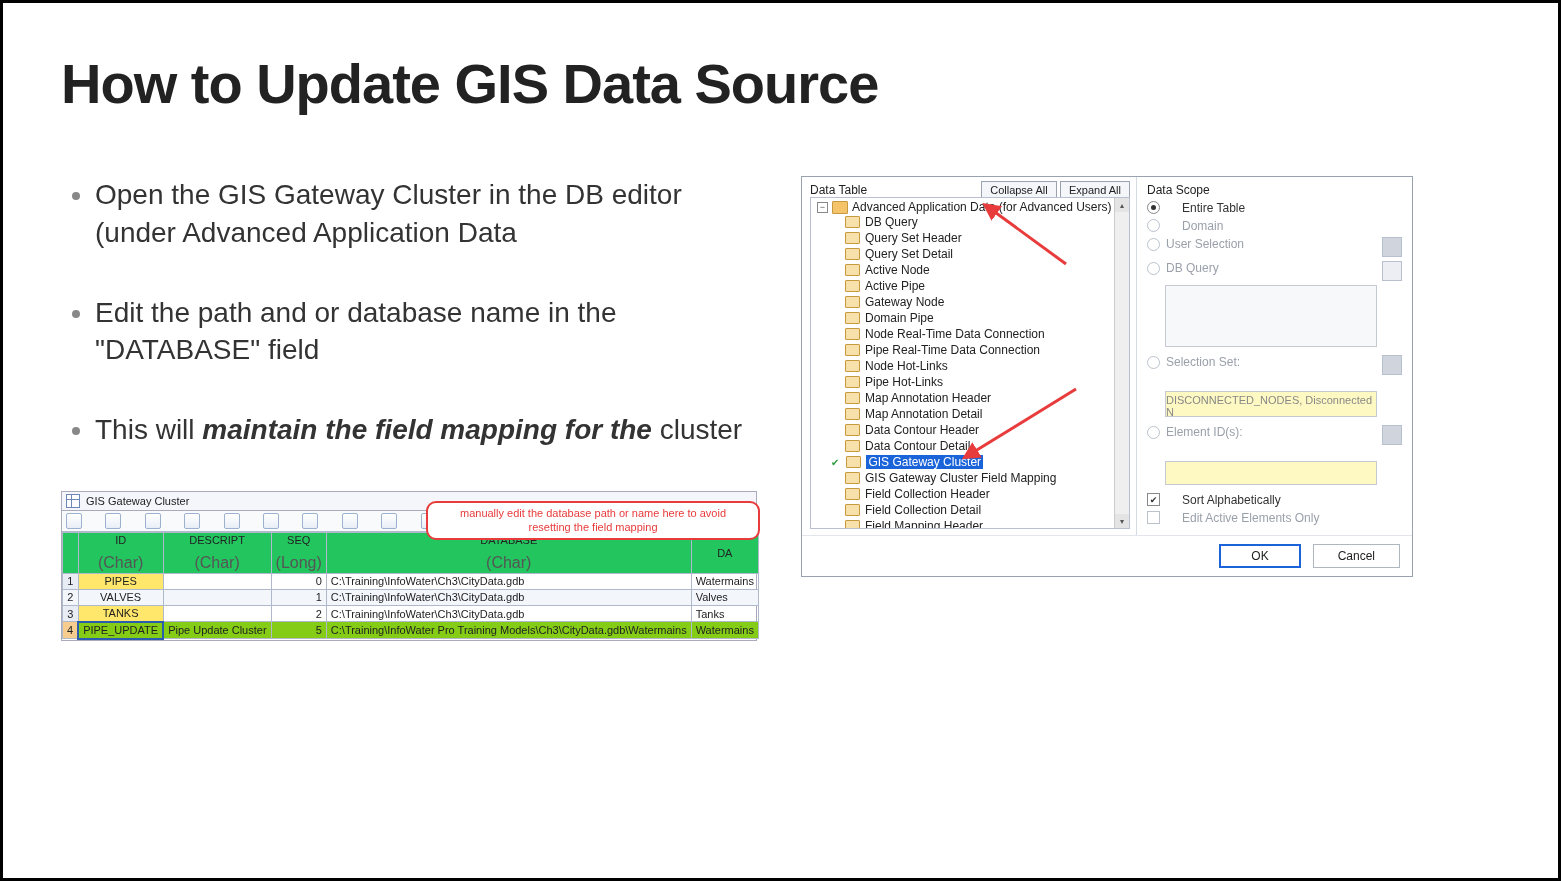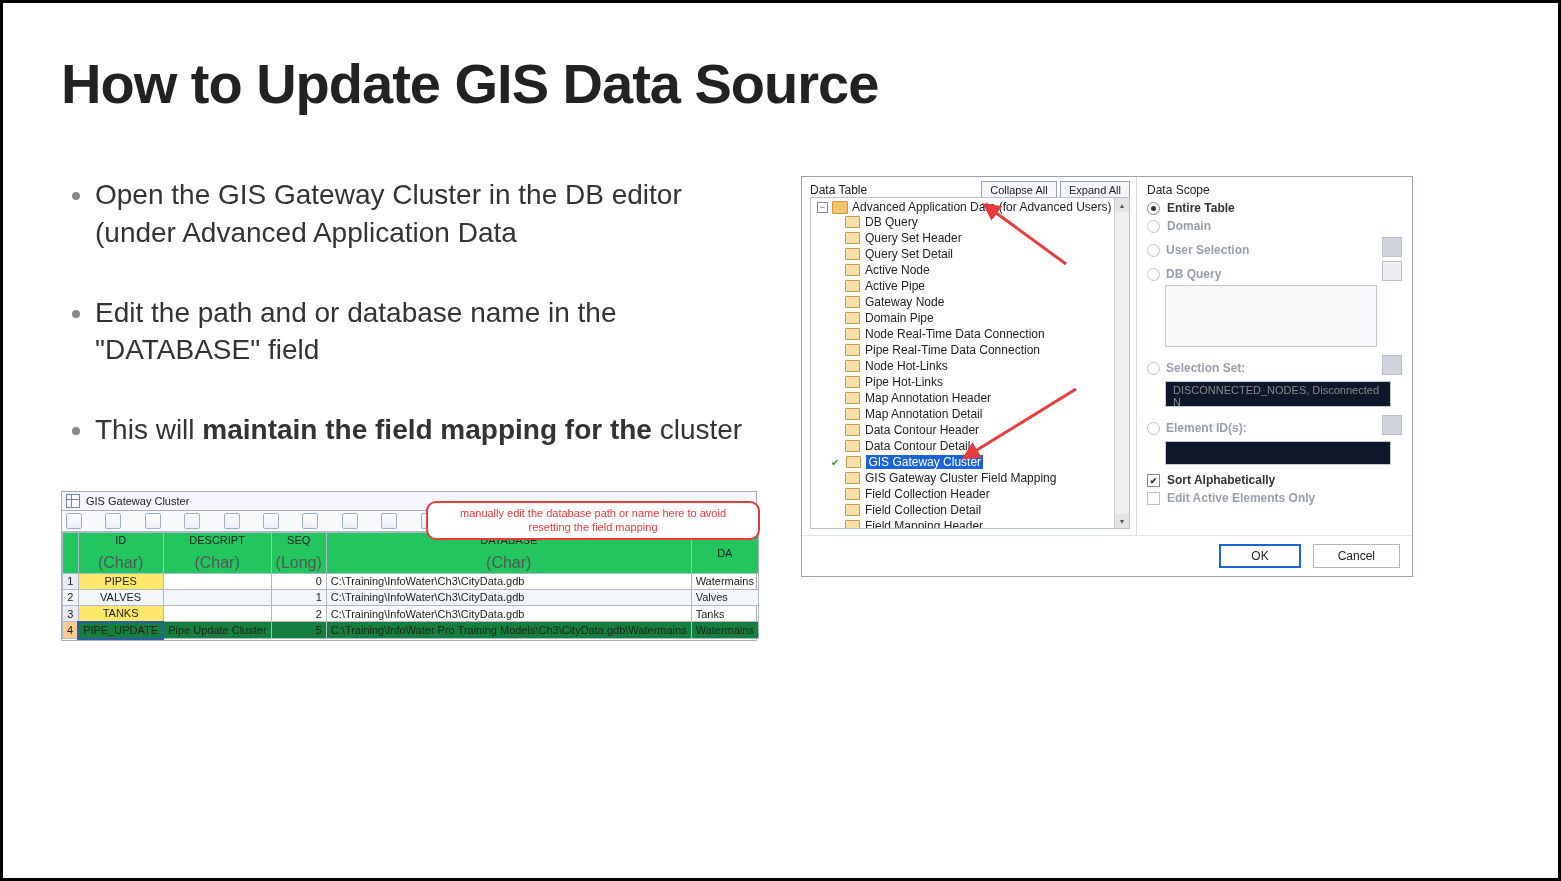--- a/index.html
+++ b/index.html
@@ -4,41 +4,41 @@
 <style>
   html,body{margin:0;padding:0;background:#fff;font-family:"Segoe UI",Arial,sans-serif;color:#222;}
   .slide{box-sizing:border-box;width:1561px;height:881px;border:3px solid #000;padding:30px 58px 20px 58px;position:relative;}
   h1{font-family:"Arial Black","Segoe UI",sans-serif;font-weight:900;font-size:56px;letter-spacing:-1px;margin:18px 0 60px 0;}
   .cols{display:flex;gap:40px;}
   .left{flex:0 0 700px;}
   .right{flex:1;}
   ul.bullets{list-style:disc;padding-left:34px;margin:0;}
   ul.bullets li{font-size:28px;line-height:1.35;color:#333;margin-bottom:42px;}
   ul.bullets li::marker{color:#888;}
-  .embold{font-weight:700;}
+  .embold{font-weight:700;font-style:italic;}
 
   
   .grid-wrap{margin-top:20px;border:1px solid #aab;width:694px;font-size:11px;background:#fff;}
   .grid-title{display:flex;align-items:center;gap:6px;background:#f4f6fb;border-bottom:1px solid #aab;padding:2px 4px;}
   .grid-icon{width:12px;height:12px;background:#fff;border:1px solid #6c88b8;display:inline-block;position:relative;}
   .grid-icon::before,.grid-icon::after{content:"";position:absolute;background:#6c88b8;}
   .grid-icon::before{left:0;right:0;top:4px;height:1px;}
   .grid-icon::after{top:0;bottom:0;left:4px;width:1px;}
   .toolbar{display:flex;gap:4px;padding:2px 4px;border-bottom:1px solid #b0b8cc;background:#f9fafc;position:relative;justify-content:space-between;}
   .tb{width:14px;height:14px;border:1px solid #9cb0d0;background:linear-gradient(#fff,#e9eef7);border-radius:2px;}
   .callout{position:absolute;right:-4px;top:-10px;border:2px solid #e83b3b;border-radius:10px;background:#fff;color:#e83b3b;font-size:11px;padding:4px 10px;width:310px;line-height:1.25;text-align:center;}
   table.mini{border-collapse:collapse;width:100%;}
   table.mini th,table.mini td{border:1px solid #b0b8cc;padding:1px 4px;height:13px;white-space:nowrap;overflow:hidden;}
   table.mini th{background:#22c55e;font-weight:400;text-align:center;}
   table.mini th .sub{display:block;font-size:16px;color:#555;margin-top:8px;}
   .rownum{background:#e7ecf5;text-align:center;width:44px;}
   .yel{background:#ffe76b;text-align:center;}
   .yel-sel{background:#ffe76b;text-align:center;border:2px solid #2a5db0 !important;}
   .orange .rownum{background:#f7cd8f;}
-  .orange td{background:#15803d;}
+  .orange td{background:#84cc16;}
   .altb td{background:#f3f6fb;}
 
   
   .dialog{border:1px solid #9aa2b0;width:610px;font-size:12px;background:#fff;}
   .dlg-title{display:flex;justify-content:space-between;align-items:center;padding:6px 10px;border-bottom:1px solid #d6dbe3;background:#fff;}
   .closex{font-family:Arial;font-size:14px;color:#444;}
   .dlg-body{display:flex;}
   .dlg-left{flex:0 0 320px;border-right:1px solid #d6dbe3;padding:6px 6px 6px 8px;position:relative;}
   .dlg-right{flex:1;padding:6px 10px;}
   .dlg-hdr{display:flex;align-items:center;justify-content:space-between;}
@@ -50,31 +50,31 @@
   .tree-inner{padding:2px 2px 2px 6px;}
   .root{display:flex;align-items:center;gap:4px;}
   .minus{width:9px;height:9px;border:1px solid #888;display:inline-flex;align-items:center;justify-content:center;font-size:9px;line-height:1;color:#555;background:#fff;}
   .folder{width:14px;height:11px;background:#f5c36a;border:1px solid #c89a3f;border-radius:1px;display:inline-block;}
   .folder.closed{background:#f7e0aa;}
   .node{display:flex;align-items:center;gap:5px;padding-left:28px;height:16px;}
   .node .folder{width:13px;height:10px;}
   .node span.lbl{white-space:nowrap;}
   .node.sel span.lbl{background:#1a63d9;color:#fff;padding:0 2px;}
   .node.sel::before{content:"✔";color:#2a9b3e;font-size:10px;margin-left:-14px;margin-right:2px;}
-  .scope-row{display:flex;align-items:flex-end;gap:7px;margin:4px 0;color:#333;font-weight:bold;}
+  .scope-row{display:flex;align-items:flex-start;gap:22px;margin:4px 0;color:#333;}
   .scope-row.dim{color:#9aa0aa;}
   .radio{width:11px;height:11px;border:1px solid #888;border-radius:50%;display:inline-flex;align-items:center;justify-content:center;}
   .radio.dim{border-color:#bcc2cc;}
   .radio .dot{width:5px;height:5px;background:#333;border-radius:50%;}
   .chk{width:11px;height:11px;border:1px solid #888;display:inline-flex;align-items:center;justify-content:center;font-size:9px;}
   .chk.dim{border-color:#bcc2cc;}
   .sqbtn{width:18px;height:18px;border:1px solid #b8c0cf;background:#eceef3;}
   .sqbtn.dark{background:#d0d4dc;}
   .txtbox{border:1px solid #c4c9d2;background:#f7f8fa;height:60px;margin:2px 0 8px 18px;width:210px;}
-  .txtline{border:1px solid #c4c9d2;background:#0f172a;height:20px;margin:6px 0 8px 18px;width:210px;padding:2px 7px;color:#888;font-size:11px;overflow:hidden;}
+  .txtline{border:1px solid #c4c9d2;background:#fef9c3;height:20px;margin:16px 0 8px 18px;width:210px;padding:2px 0;color:#888;font-size:11px;overflow:hidden;}
   .txtline.short{height:18px;}
   .dlg-foot{display:flex;justify-content:flex-end;gap:12px;padding:8px 12px;border-top:1px solid #e2e5ec;}
   .okbtn{border:2px solid #1a63d9;background:#fff;padding:3px 30px;font-size:12px;}
   .cancelbtn{border:1px solid #b0b6c0;background:#fff;padding:4px 24px;font-size:12px;}
 
   
   .arrow{position:absolute;pointer-events:none;}
   .arrow svg{overflow:visible;}
 </style>
 </head>

